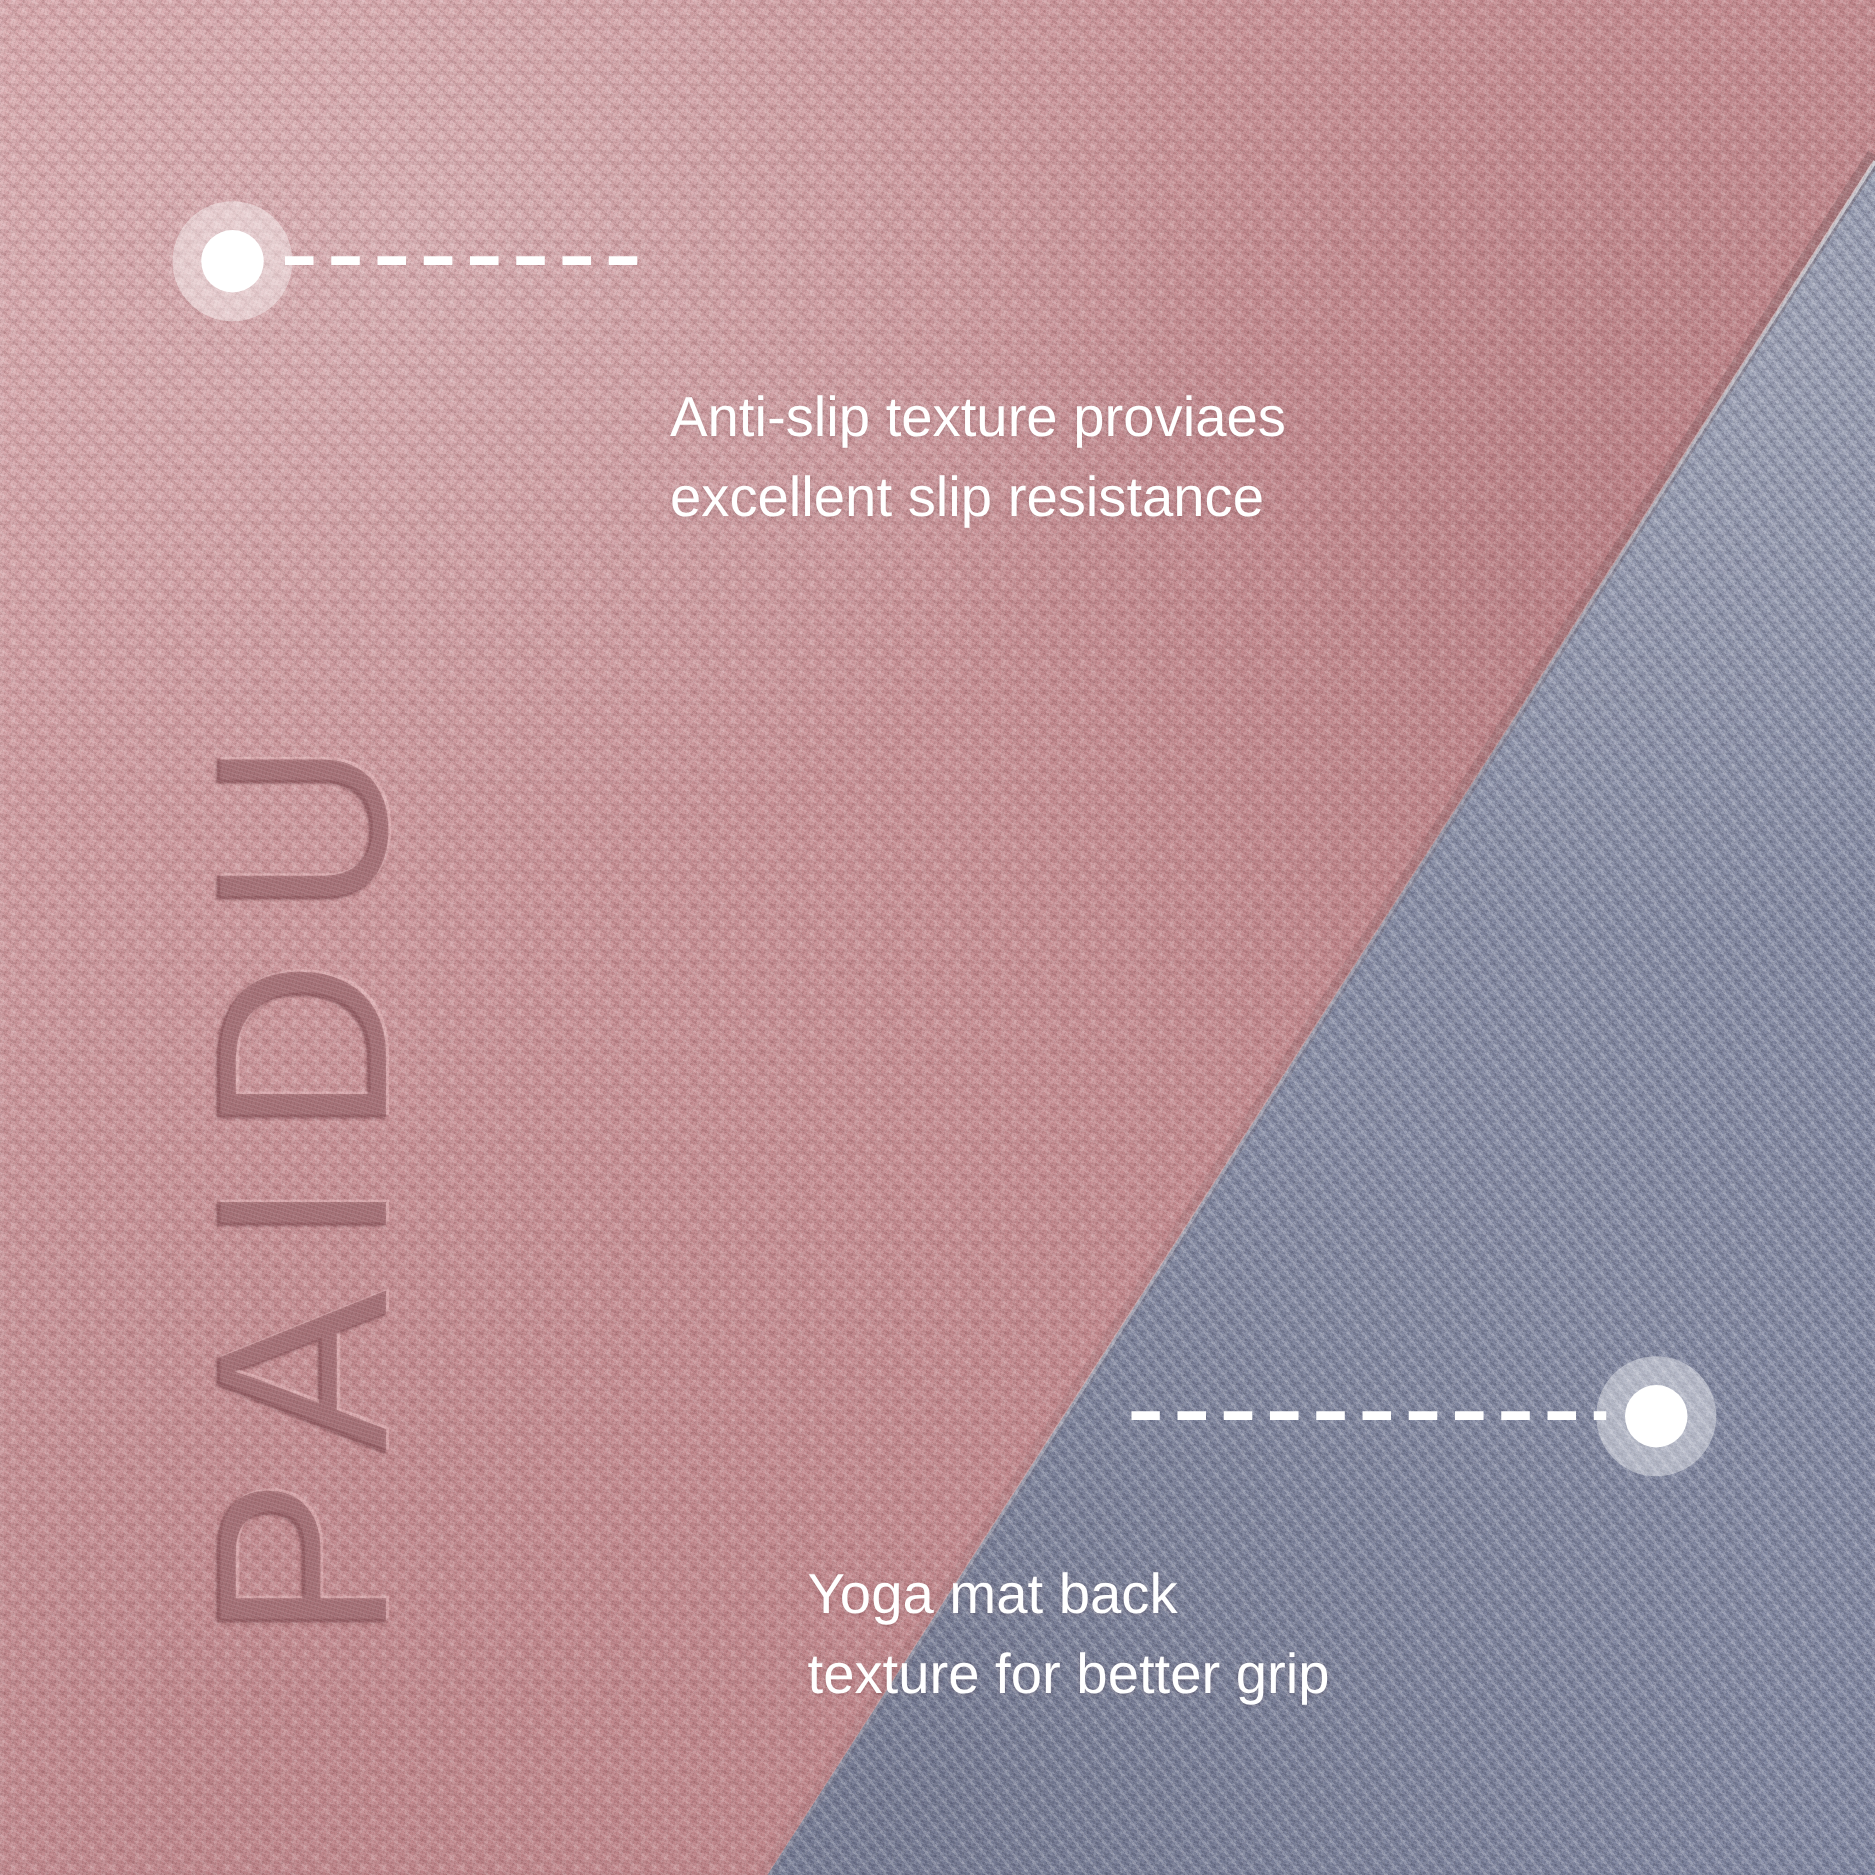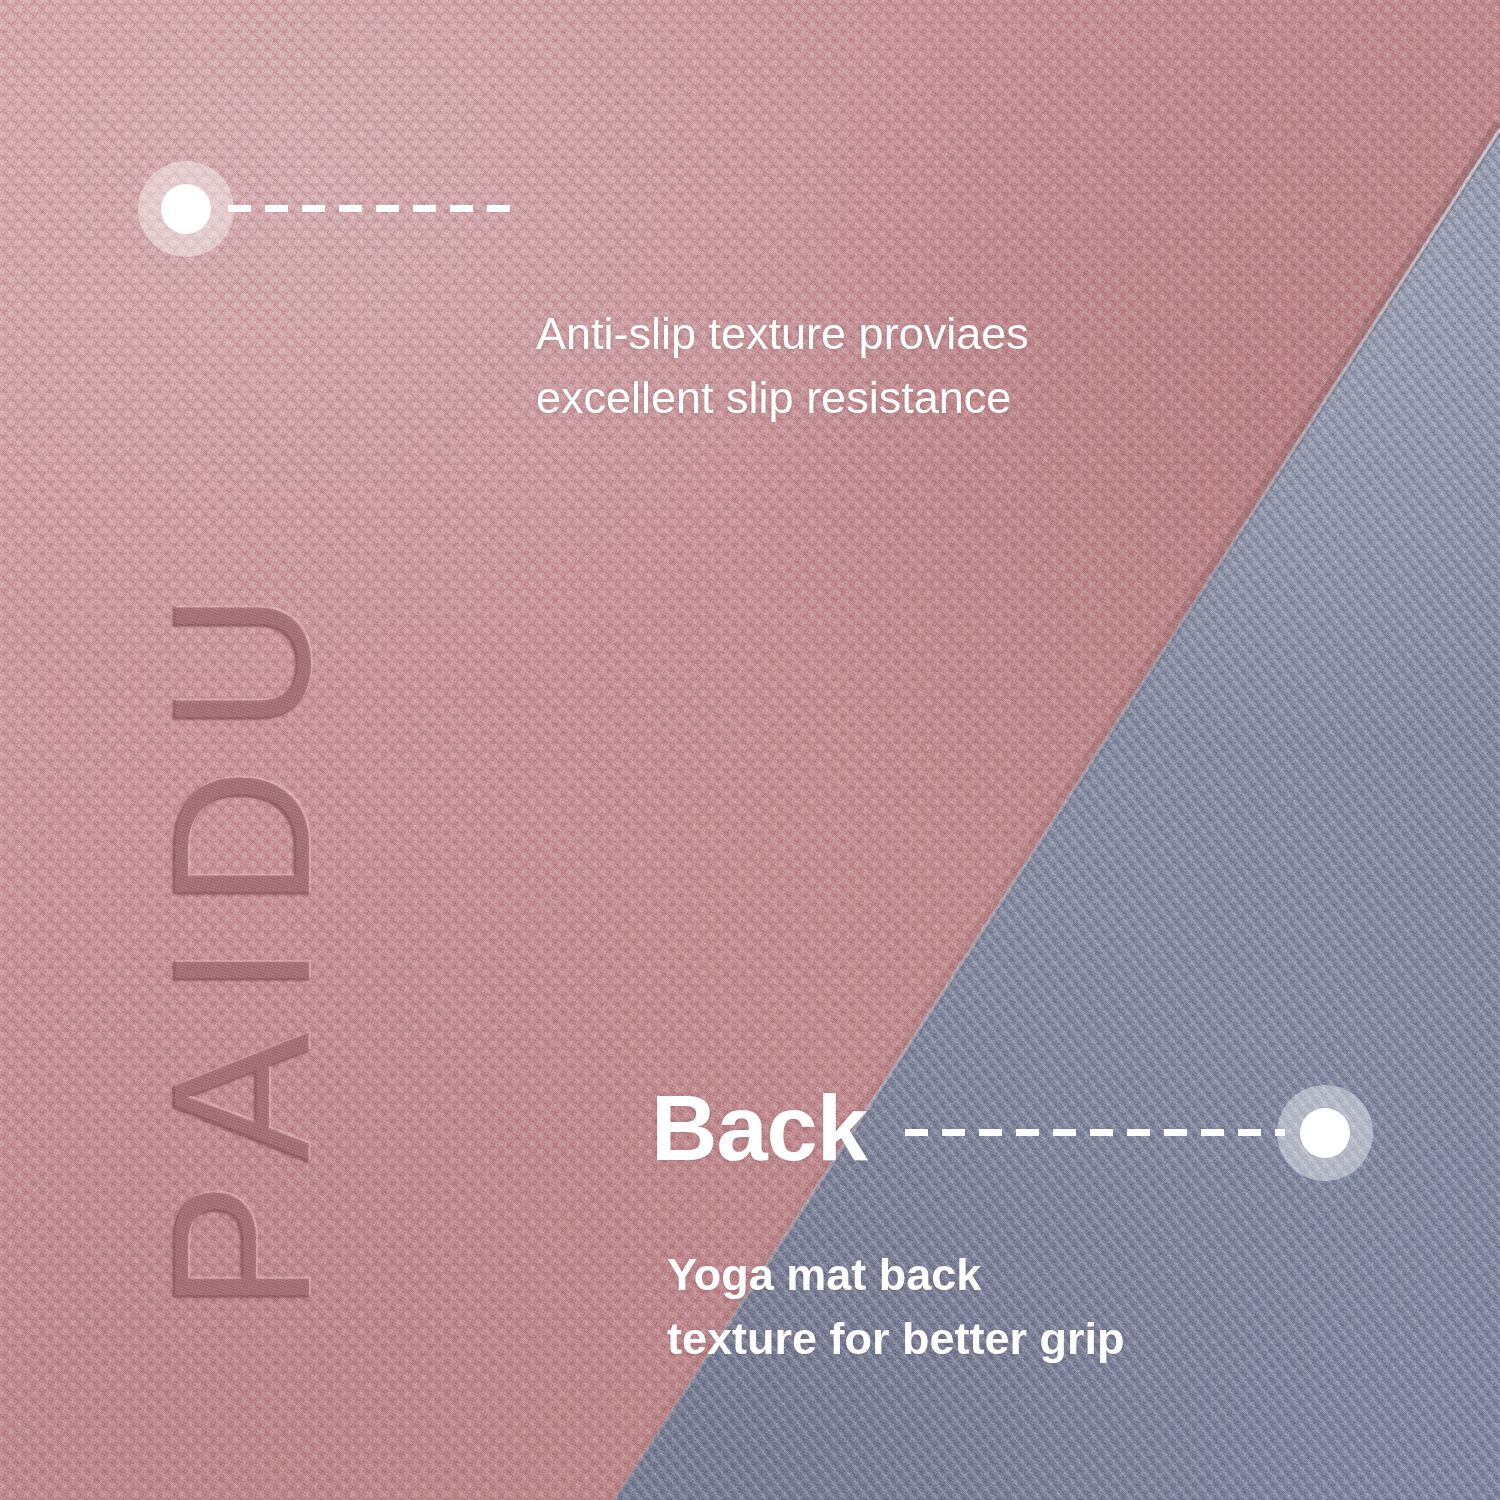--- a/index.html
+++ b/index.html
@@ -187,21 +187,21 @@
 
   
   .marker-front { left: 138px; top: 161px; }
   .leader-front { left: 228px; top: 205px; width: 286px; }
   .title-front  { left: 519px; top: 163px; }
   .desc-front   { left: 524px; top: 302px; margin-left: 12px; }
 
   .marker-back  { left: 1277px; top: 1085px; }
   .leader-back  { left: 905px; top: 1129px; width: 380px; }
   .title-back   { left: 651px; top: 1082px; }
-  .desc-back    { left: 667px; top: 1243px; font-weight: bold; }
+  .desc-back    { left: 646px; top: 1243px; }
 
   
   .grain {
     position: absolute;
     inset: 0;
     pointer-events: none;
     opacity: 0.16;
     background-image:
       repeating-linear-gradient(17deg,
         rgba(255,255,255,0.5) 0px, rgba(255,255,255,0.5) 1px,
@@ -252,17 +252,16 @@
     <div class="marker-core"></div>
   </div>
   <div class="leader leader-front"></div>
   <div class="callout-desc desc-front">Anti-slip texture proviaes
 excellent slip resistance</div>
 
   <div class="marker marker-back">
     <div class="marker-core"></div>
   </div>
   <div class="leader leader-back"></div>
-  <div class="callout-title title-back">Back</div>
   <div class="callout-desc desc-back">Yoga mat back
 texture for better grip</div>
 
 </div>
 
 </body></html>

